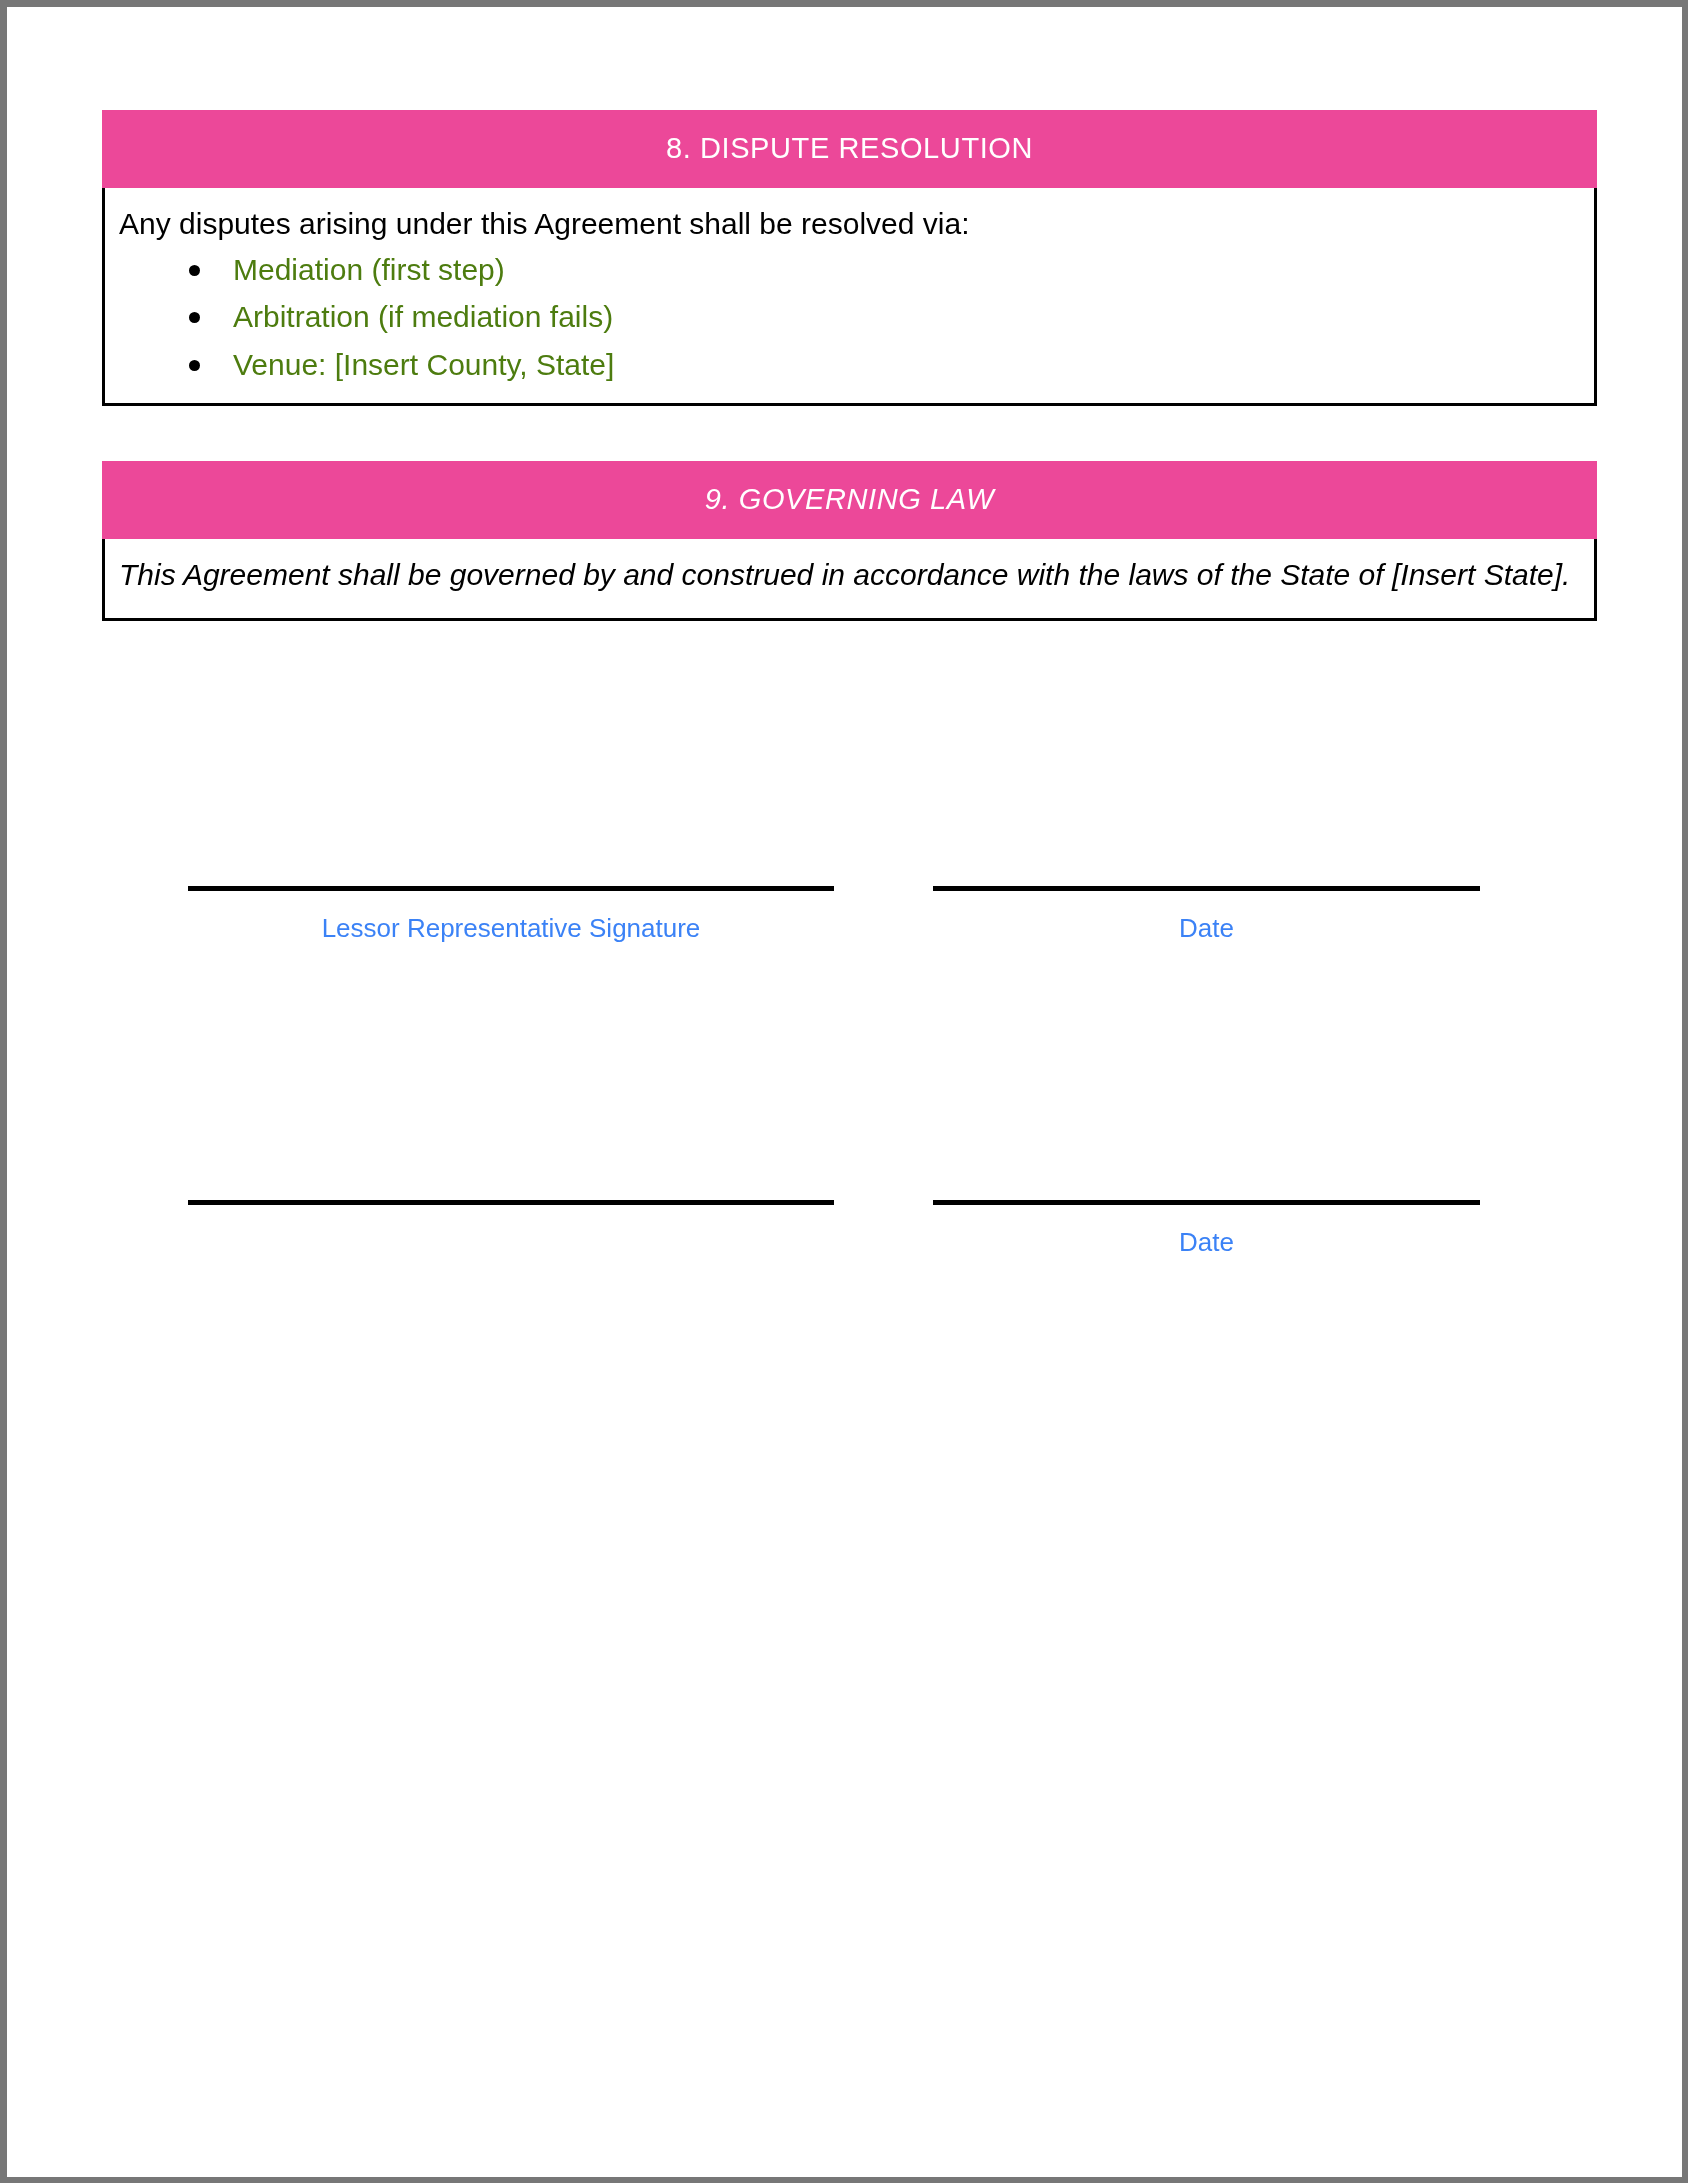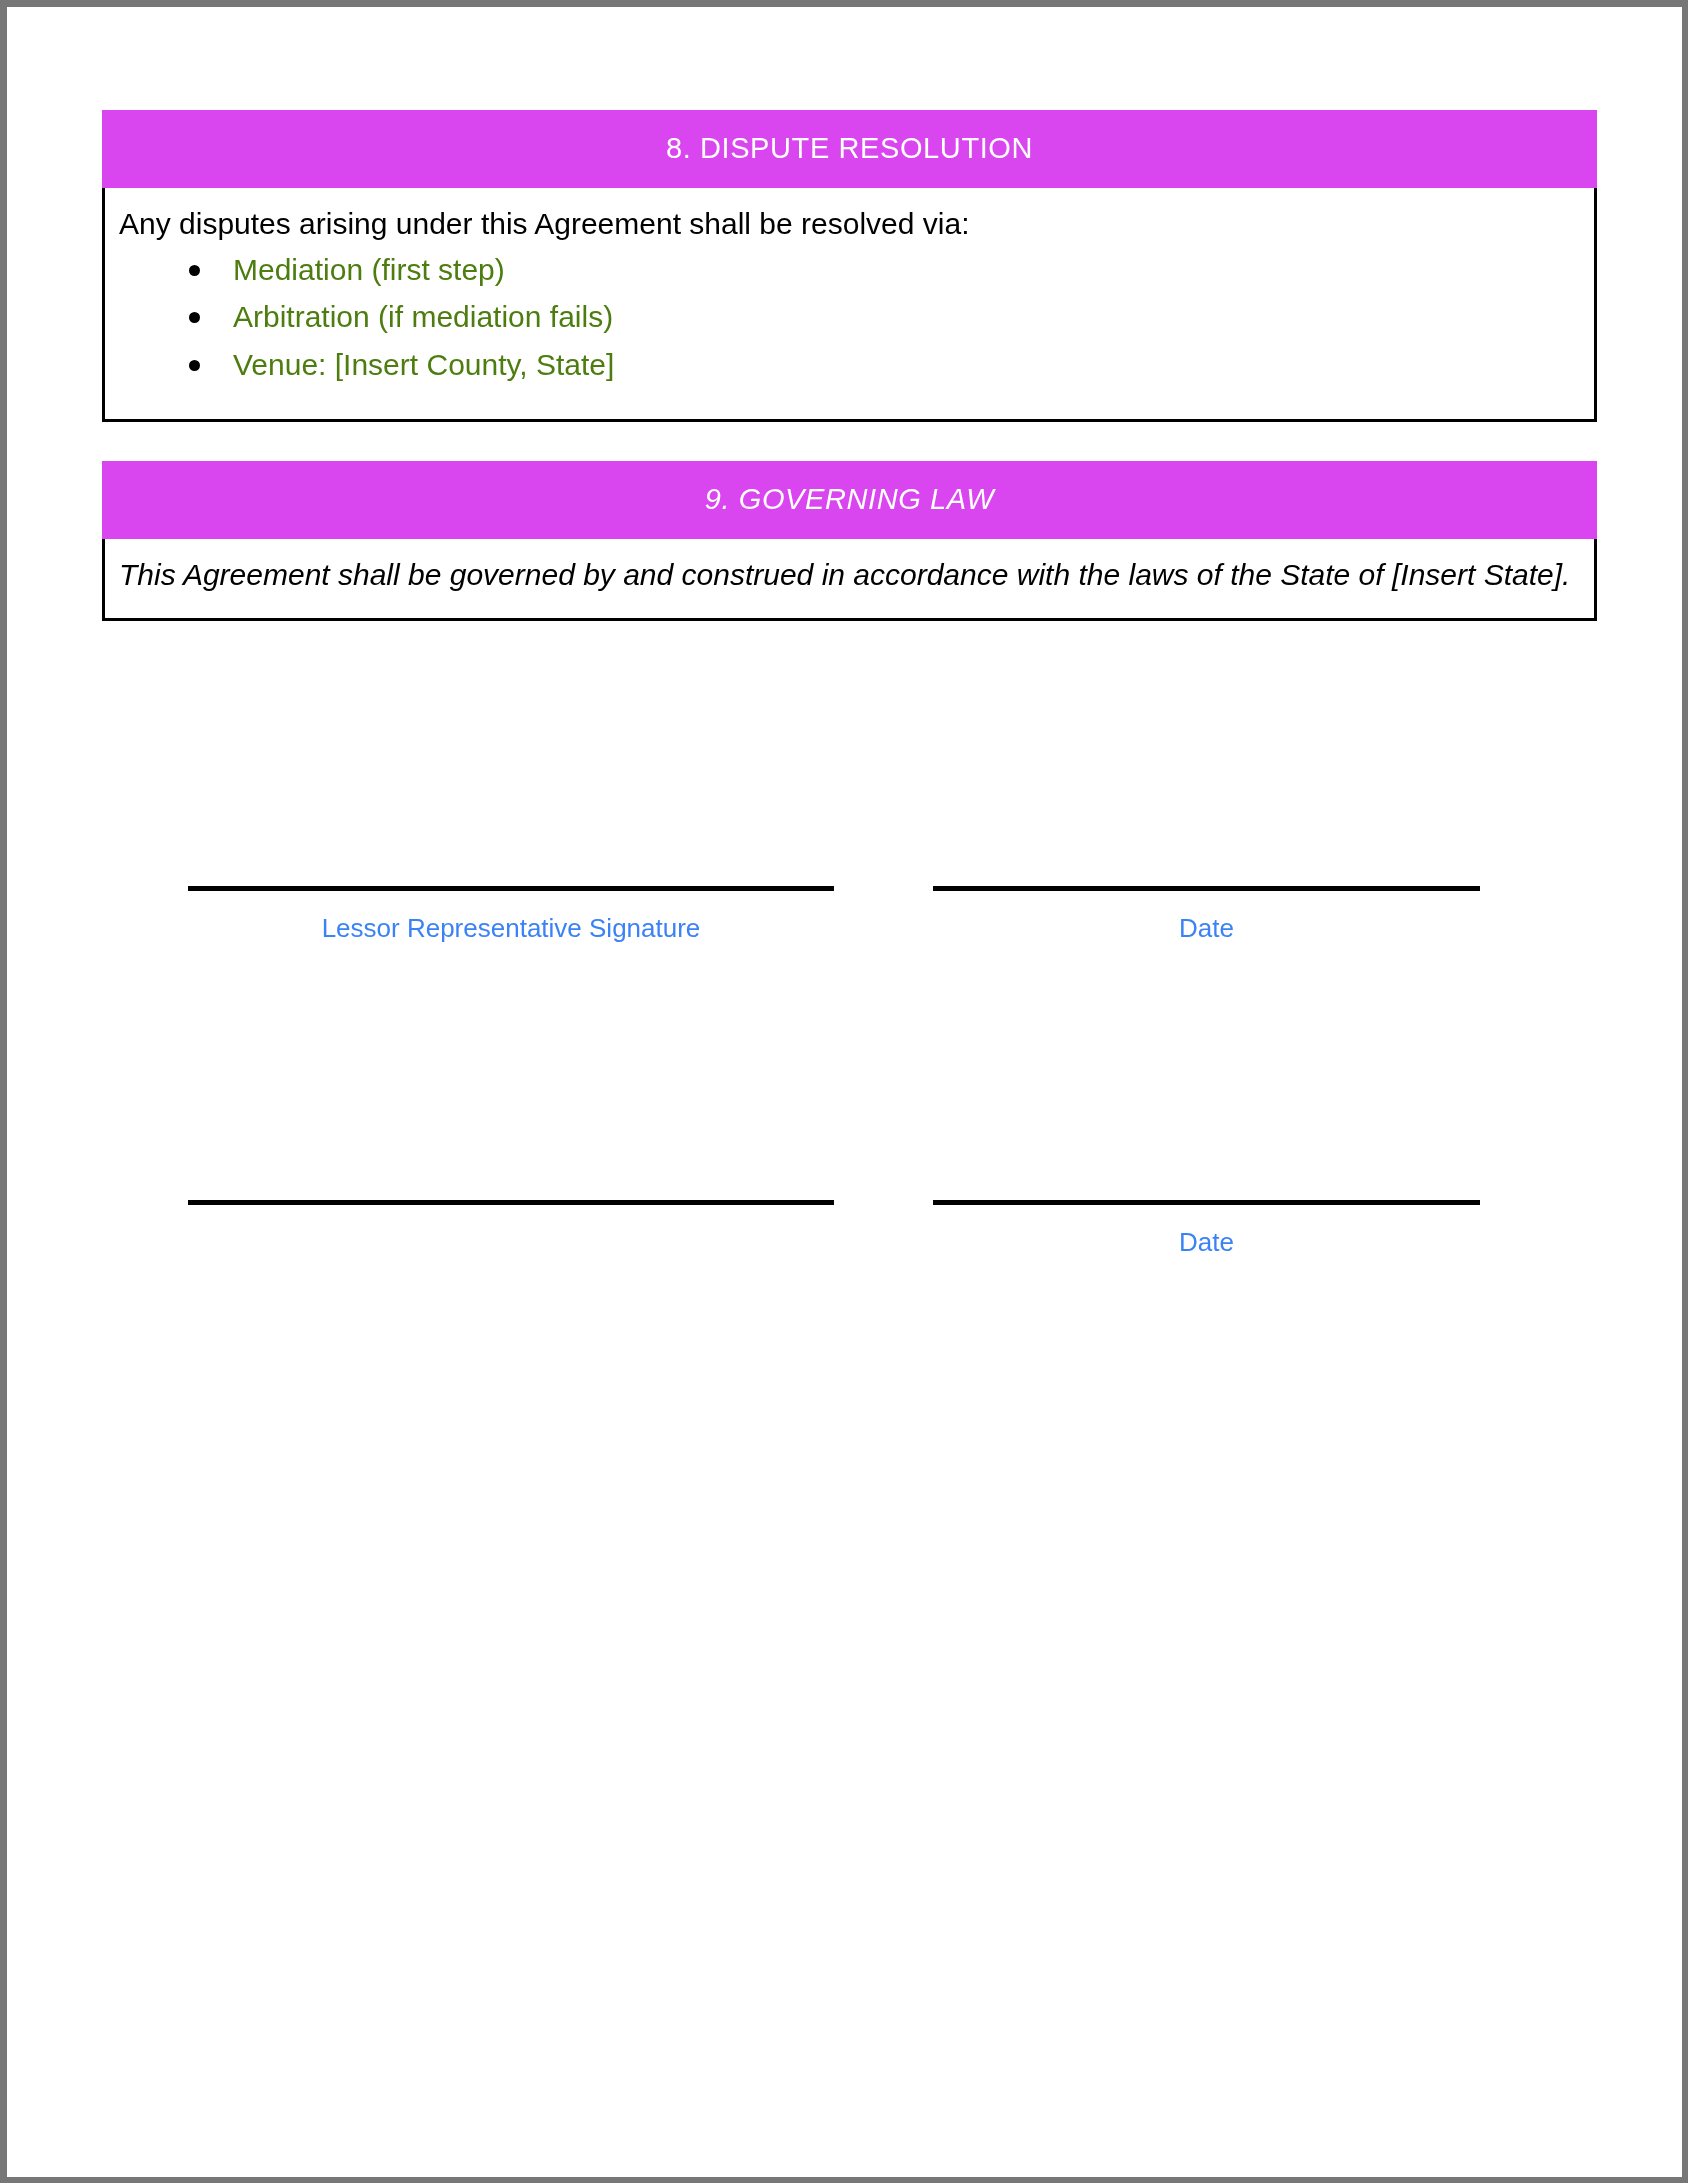--- a/index.html
+++ b/index.html
@@ -31,33 +31,33 @@
   .section-block {
     position: absolute;
     left: 0;
     width: 1495px;
     box-sizing: border-box;
     border: 3px solid #000000;
     background: #ffffff;
   }
 
   .section-header {
-    background: #d946ef;
+    background: #ec4899;
     color: #ffffff;
     text-align: center;
     font-size: 29px;
     font-weight: 400;
     letter-spacing: 0.6px;
     line-height: 1;
     padding: 24px 10px 25px 10px;
     margin: -3px -3px 0 -3px;
   }
 
   .section-body {
-    padding: 18px 16px 20px 14px;
+    padding: 18px 16px 4px 14px;
   }
 
   .body-paragraph {
     font-size: 30px;
     line-height: 1.22;
     color: #000000;
     margin: 0;
   }
 
   .bullet-list {

